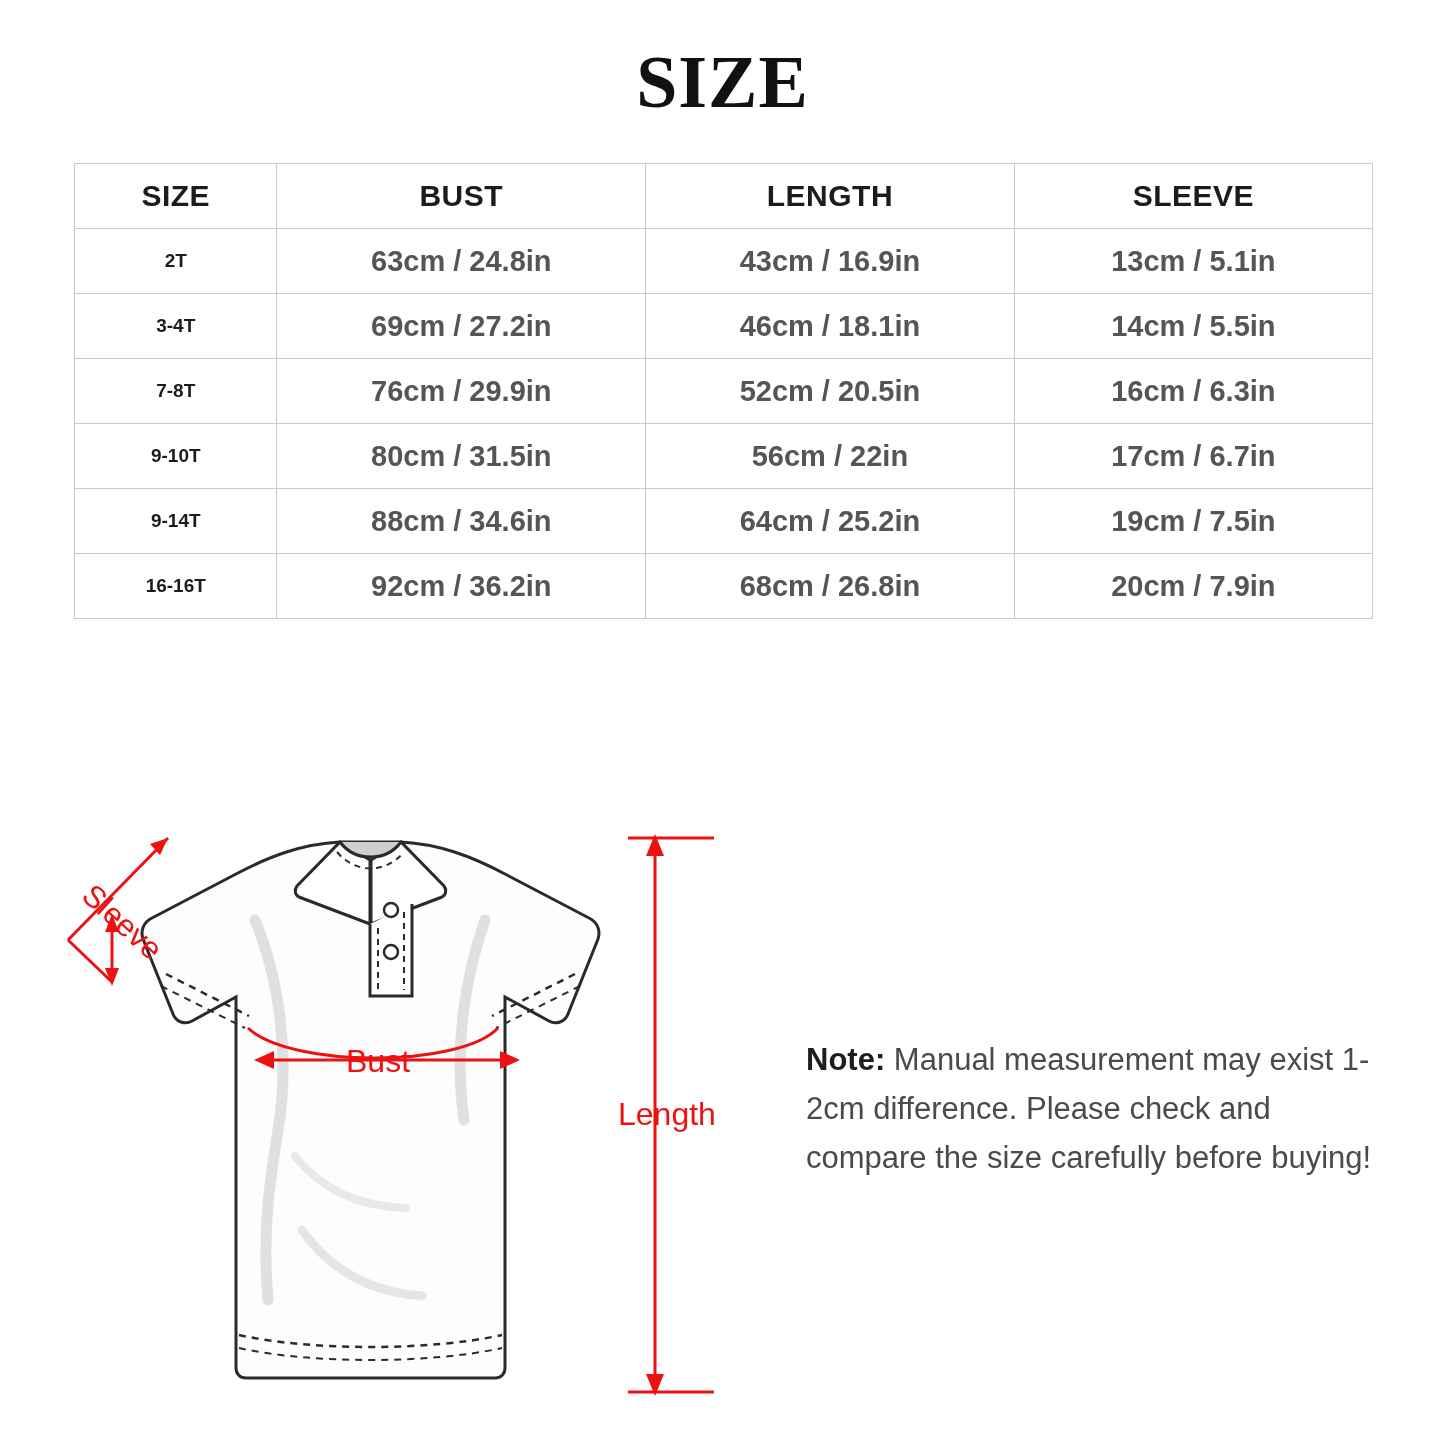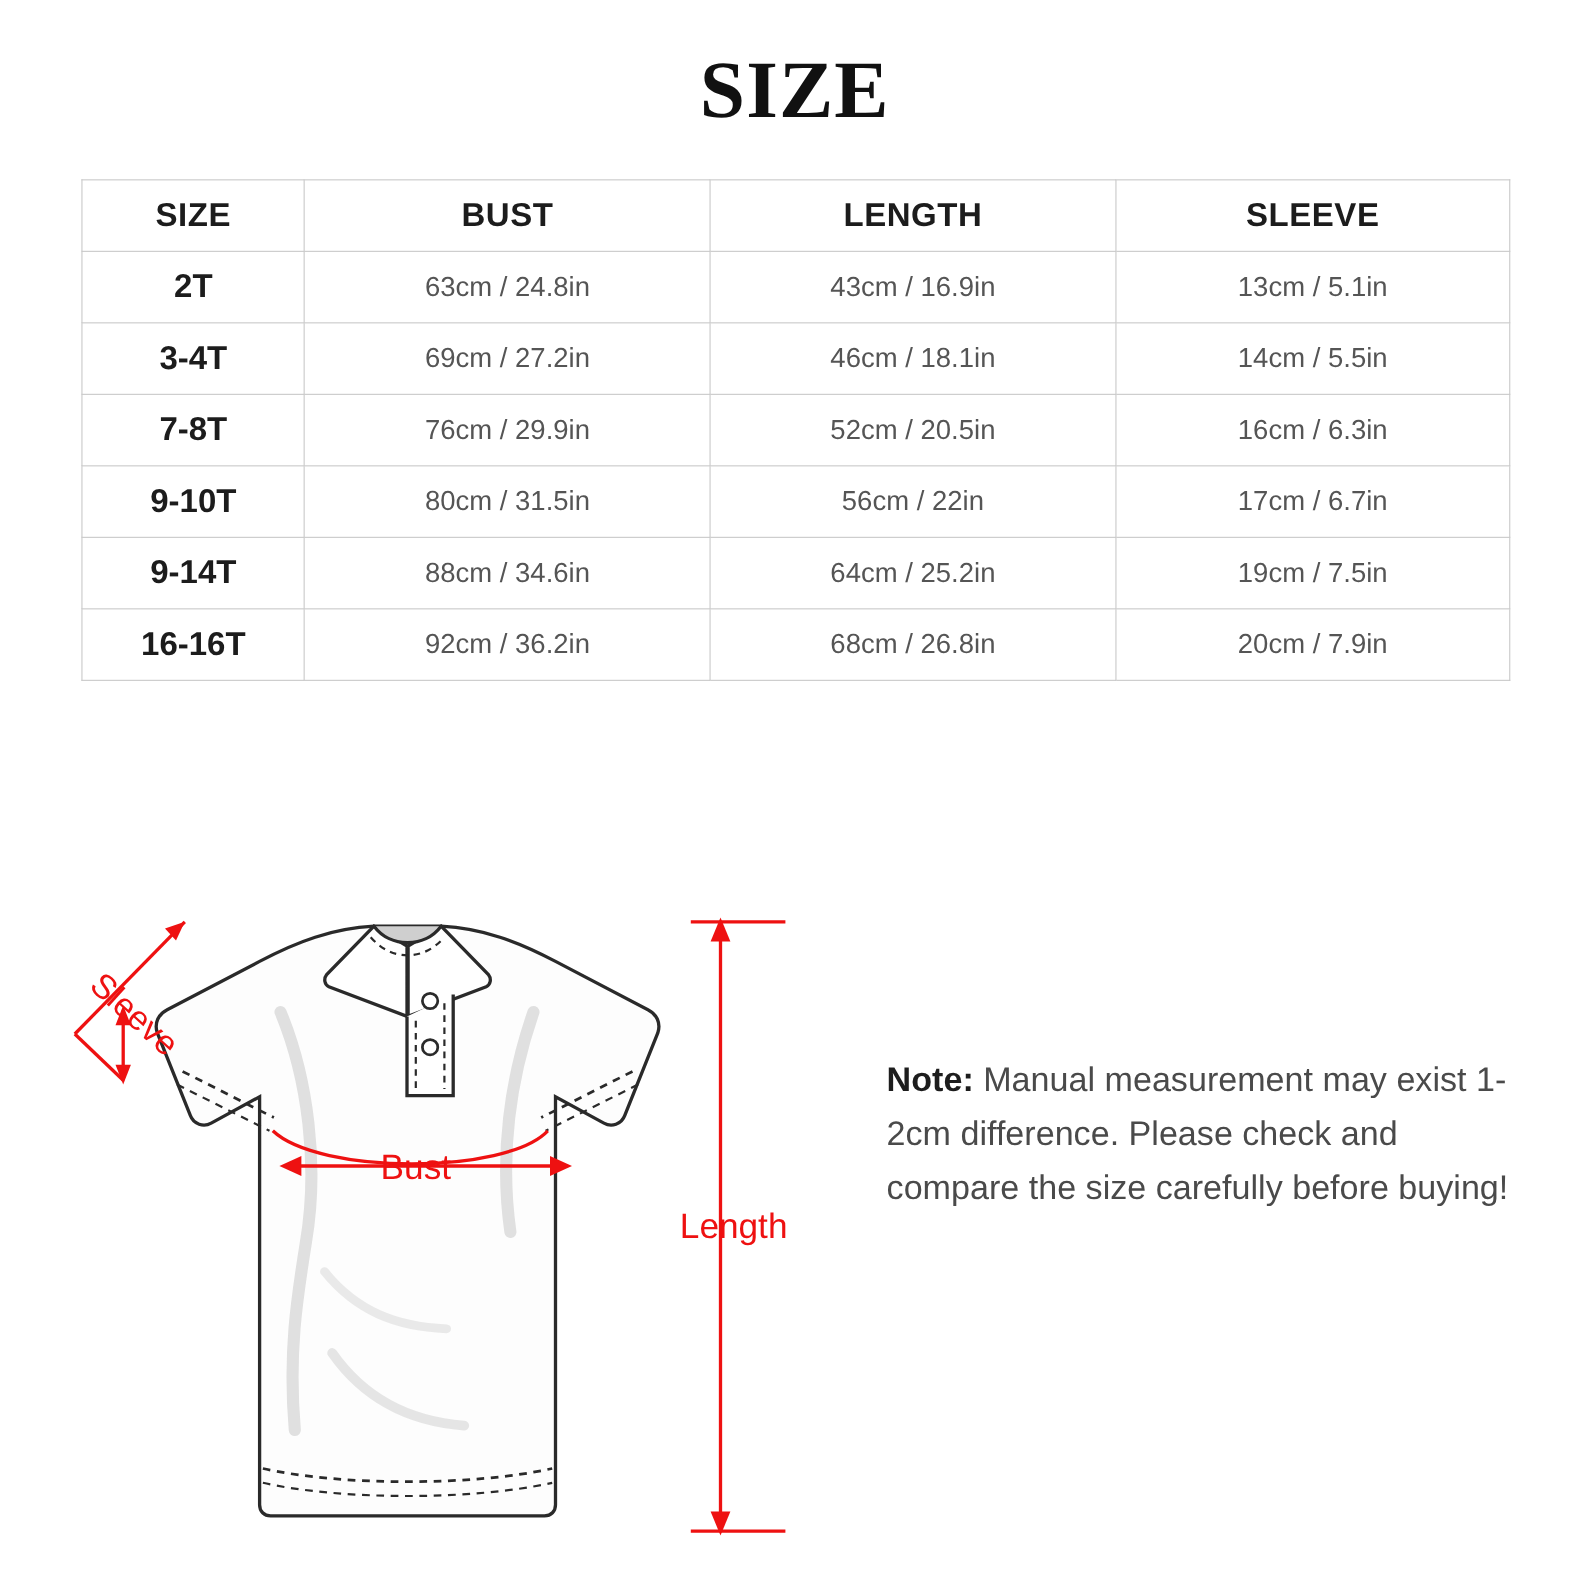--- a/index.html
+++ b/index.html
@@ -37,53 +37,53 @@
     border-collapse: collapse;
     width: 100%;
     table-layout: fixed;
   }
   table.size-table th,
   table.size-table td {
     border: 1px solid #c9c9c9;
     height: 64px;
     text-align: center;
     vertical-align: middle;
-    font-size: 25px;
-    font-weight: 400;
+    font-size: 29px;
+    font-weight: 700;
     color: #555555;
     padding: 0;
   }
   table.size-table th {
     font-weight: 700;
     color: #1c1c1c;
     font-size: 30px;
     letter-spacing: 0.5px;
   }
   table.size-table td.size-col {
     font-weight: 700;
     color: #1c1c1c;
-    font-size: 30px;
+    font-size: 19px;
   }
   col.c1 { width: 15.6%; }
   col.c2 { width: 28.4%; }
   col.c3 { width: 28.4%; }
   col.c4 { width: 27.6%; }
 
   
   .diagram {
     position: absolute;
     left: 40px;
     top: 800px;
     width: 740px;
     height: 620px;
   }
   .note-block {
     position: absolute;
     left: 806px;
-    top: 958px;
+    top: 1036px;
     width: 580px;
     font-size: 31px;
     line-height: 1.58;
     color: #4a4a4a;
   }
   .note-block b {
     color: #1d1d1d;
     font-weight: 700;
   }
 </style>

